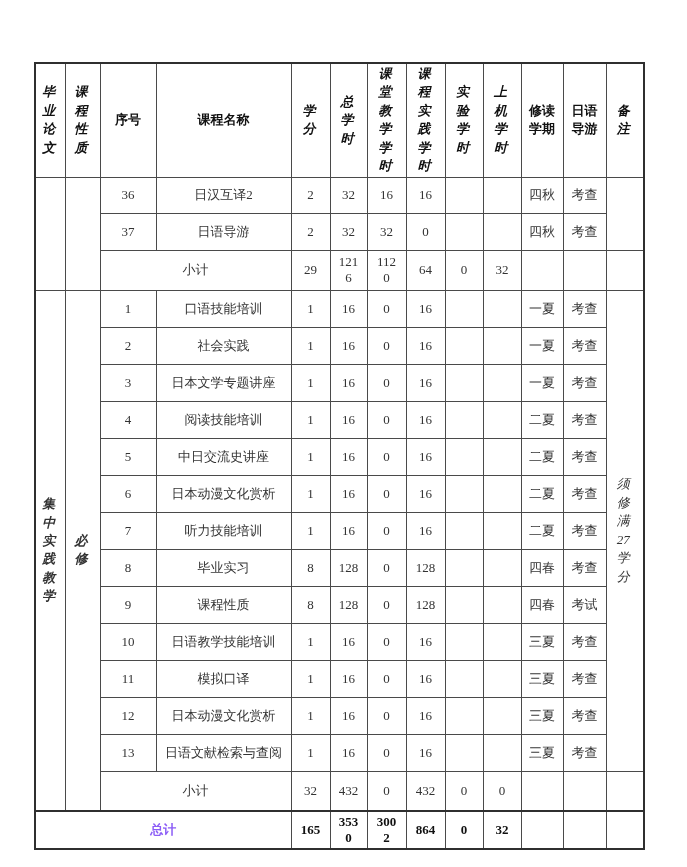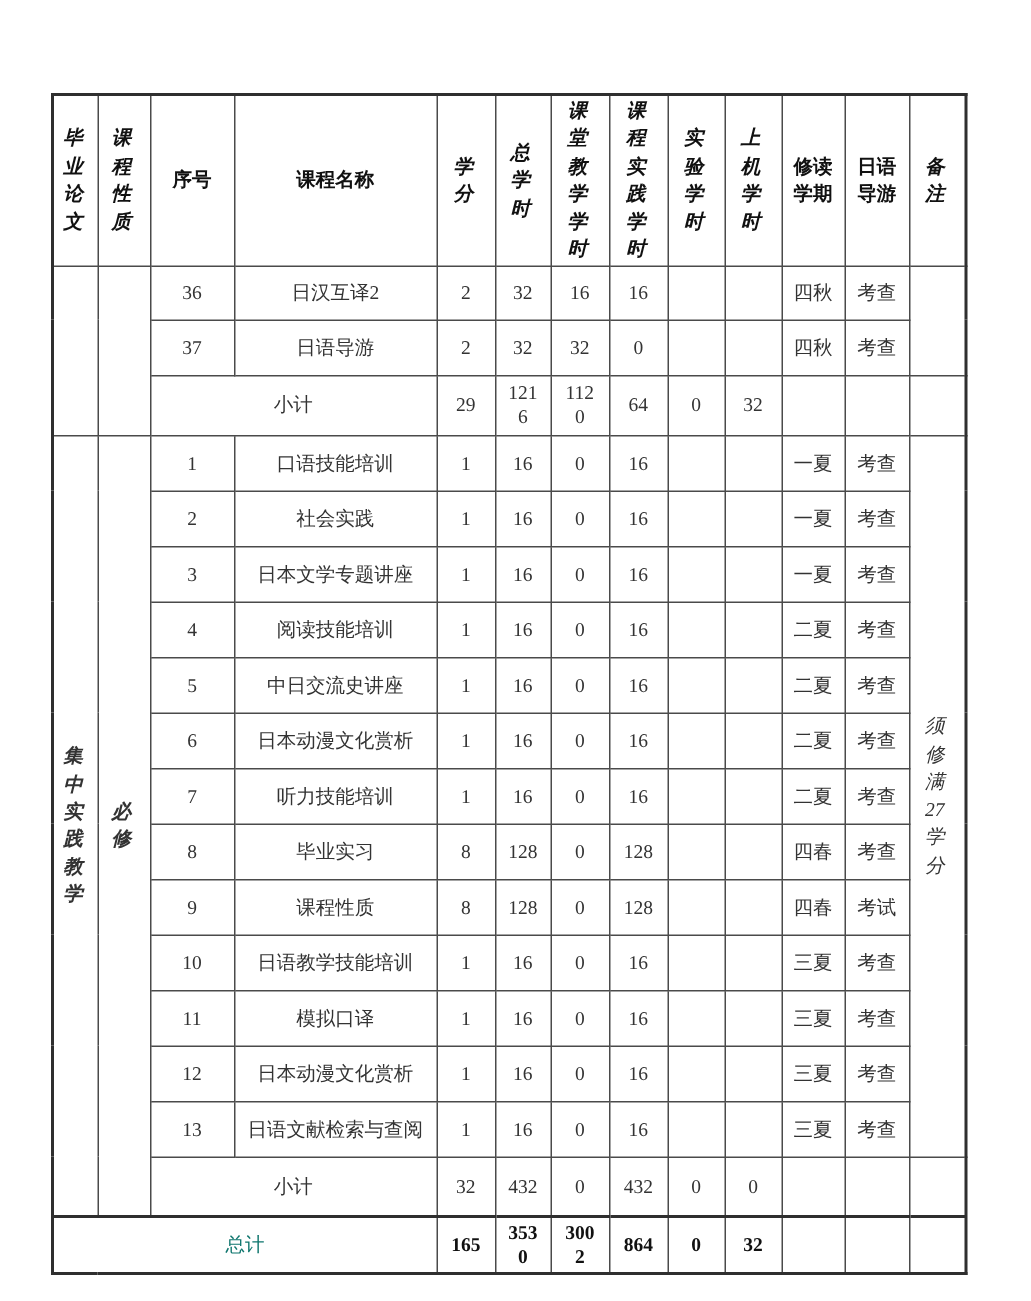--- a/index.html
+++ b/index.html
@@ -28,21 +28,21 @@
   tr.tot td{border-top:2px solid #2f2f2f;}
   td.nm{text-align:left;padding-left:9px;}
   
   .v1{display:inline-block;width:1.25em;word-break:break-all;line-height:1.42;text-align:left;font-style:italic;}
   
   .v2{display:inline-block;width:2.3em;word-break:break-all;line-height:1.42;text-align:center;}
   
   .num{display:inline-block;max-width:24px;word-break:break-all;line-height:1.2;}
   td.b, tr.tot td{font-weight:bold;color:#111;}
   .lab{font-weight:normal;color:#333;}
-  tr.tot td.lab{font-weight:normal;color:#0f766e;}
+  tr.tot td.lab{font-weight:bold;color:#8b5cf6;}
 </style>
 </head>
 <body>
 
 <table class="ct">
   <colgroup>
     <col style="width:30px">
       <col style="width:35px">
       <col style="width:56px">
       <col style="width:135px">

